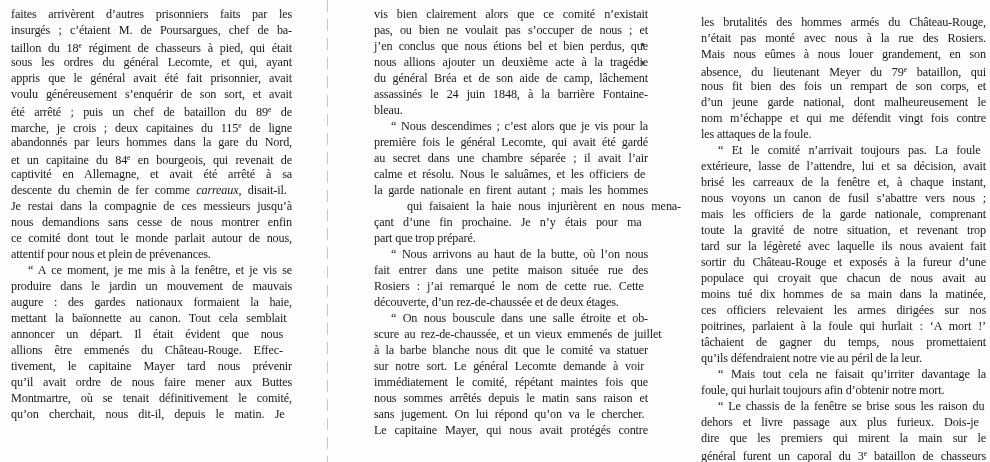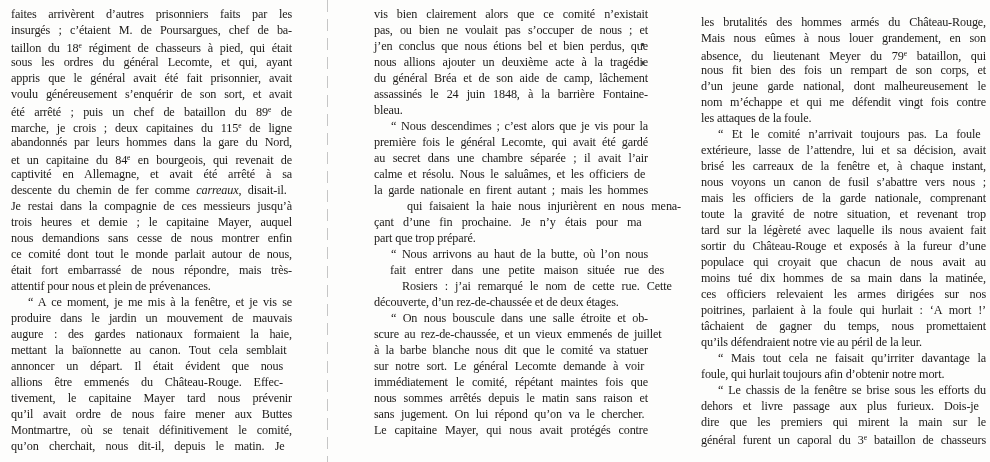--- a/index.html
+++ b/index.html
@@ -44,24 +44,22 @@
       <div class="line"><span class="txt" style="word-spacing: 6.3457px;">sous les ordres du général Lecomte, et qui, ayant</span></div>
       <div class="line"><span class="txt" style="word-spacing: 5.36133px;">appris que le général avait été fait prisonnier, avait</span></div>
       <div class="line"><span class="txt" style="word-spacing: 4.99554px;">voulu généreusement s’enquérir de son sort, et avait</span></div>
       <div class="line"><span class="txt" style="word-spacing: 6.53906px;">été arrêté ; puis un chef de bataillon du 89<sup>e</sup> de</span></div>
       <div class="line"><span class="txt" style="word-spacing: 4.96007px;">marche, je crois ; deux capitaines du 115<sup>e</sup> de ligne</span></div>
       <div class="line"><span class="txt" style="word-spacing: 4.1875px;">abandonnés par leurs hommes dans la gare du Nord,</span></div>
       <div class="line"><span class="txt" style="word-spacing: 4.42361px;">et un capitaine du 84<sup>e</sup> en bourgeois, qui revenait de</span></div>
       <div class="line"><span class="txt" style="word-spacing: 8.06641px;">captivité en Allemagne, et avait été arrêté à sa</span></div>
       <div class="line"><span class="txt" style="word-spacing: 3.46205px;">descente du chemin de fer comme <em>carreaux</em>, disait-il.</span></div>
       <div class="line"><span class="txt" style="word-spacing: 4.0332px;">Je restai dans la compagnie de ces messieurs jusqu’à</span></div>
-      <div class="line"><span class="txt" style="word-spacing: 6.13086px;">trois heures et demie ; le capitaine Mayer, auquel</span></div>
       <div class="line"><span class="txt" style="word-spacing: 5.72768px;">nous demandions sans cesse de nous montrer enfin</span></div>
       <div class="line"><span class="txt" style="word-spacing: 3.88368px;">ce comité dont tout le monde parlait autour de nous,</span></div>
-      <div class="line"><span class="txt" style="word-spacing: 6.88839px;">était fort embarrassé de nous répondre, mais très-</span></div>
       <div class="line end"><span class="txt">attentif pour nous et plein de prévenances.</span></div>
       <div class="line indent"><span class="txt" style="word-spacing: 2.38702px;">“ A ce moment, je me mis à la fenêtre, et je vis se</span></div>
       <div class="line"><span class="txt" style="word-spacing: 6.28795px;">produire dans le jardin un mouvement de mauvais</span></div>
       <div class="line"><span class="txt" style="word-spacing: 7.8125px;">augure : des gardes nationaux formaient la haie,</span></div>
       <div class="line"><span class="txt" style="word-spacing: 5.56836px;">mettant la baïonnette au canon.  Tout cela semblait</span></div>
       <div class="line"><span class="txt" style="word-spacing: 8.89453px;">annoncer un départ.  Il était évident que nous</span></div>
       <div class="line"><span class="txt" style="word-spacing: 9.07552px;">allions être emmenés du Château-Rouge.  Effec-</span></div>
       <div class="line"><span class="txt" style="word-spacing: 9.48177px;">tivement, le capitaine Mayer tard nous prévenir</span></div>
       <div class="line"><span class="txt" style="word-spacing: 6.91992px;">qu’il avait ordre de nous faire mener aux Buttes</span></div>
       <div class="line"><span class="txt" style="word-spacing: 7.24479px;">Montmartre, où se tenait définitivement le comité,</span></div>
@@ -78,34 +76,35 @@
       <div class="line end"><span class="txt">bleau.</span></div>
       <div class="line indent"><span class="txt" style="word-spacing: 1.89219px;">“ Nous descendimes ; c’est alors que je vis pour la</span></div>
       <div class="line"><span class="txt" style="word-spacing: 3.14062px;">première fois le général Lecomte, qui avait été gardé</span></div>
       <div class="line"><span class="txt" style="word-spacing: 4.63715px;">au secret dans une chambre séparée ; il avait l’air</span></div>
       <div class="line"><span class="txt" style="word-spacing: 2.74844px;">calme et résolu.  Nous le saluâmes, et les officiers de</span></div>
       <div class="line"><span class="txt" style="word-spacing: 2.78646px; text-align: center;">la garde nationale en firent autant ; mais les hommes</span></div>
       <div class="line"><span class="txt" style="word-spacing: 4.08789px; margin-left: 33px;">qui faisaient la haie nous injurièrent en nous mena-</span></div>
       <div class="line"><span class="txt" style="word-spacing: 6.43056px;">çant d’une fin prochaine.  Je n’y étais pour ma</span></div>
       <div class="line end"><span class="txt">part que trop préparé.</span></div>
       <div class="line indent"><span class="txt" style="word-spacing: 2.775px;">“ Nous arrivons au haut de la butte, où l’on nous</span></div>
-      <div class="line"><span class="txt" style="word-spacing: 6.23242px; margin-left: 16px;">fait entrer dans une petite maison située rue des</span></div>
-      <div class="line"><span class="txt" style="word-spacing: 4.25781px; margin-left: 28px;">Rosiers : j’ai remarqué le nom de cette rue.  Cette</span></div>
+      <div class="line"><span class="txt" style="word-spacing: 6.23242px;">fait entrer dans une petite maison située rue des</span></div>
+      <div class="line"><span class="txt" style="word-spacing: 4.25781px;">Rosiers : j’ai remarqué le nom de cette rue.  Cette</span></div>
       <div class="line end"><span class="txt">découverte, d’un rez-de-chaussée et de deux étages.</span></div>
       <div class="line indent"><span class="txt" style="word-spacing: 3.5191px;">“ On nous bouscule dans une salle étroite et ob-</span></div>
       <div class="line"><span class="txt" style="word-spacing: 2.41602px;">scure au rez-de-chaussée, et un vieux emmenés de juillet</span></div>
       <div class="line"><span class="txt" style="word-spacing: 3.27188px;">à la barbe blanche nous dit que le comité va statuer</span></div>
       <div class="line"><span class="txt" style="word-spacing: 3.92535px;">sur notre sort.  Le général Lecomte demande à voir</span></div>
       <div class="line"><span class="txt" style="word-spacing: 4.89323px;">immédiatement le comité, répétant maintes fois que</span></div>
       <div class="line"><span class="txt" style="word-spacing: 4.2168px;">nous sommes arrêtés depuis le matin sans raison et</span></div>
       <div class="line"><span class="txt" style="word-spacing: 3.67535px;">sans jugement.  On lui répond qu’on va le chercher.</span></div>
       <div class="line"><span class="txt" style="word-spacing: 4.99107px;">Le capitaine Mayer, qui nous avait protégés contre</span></div>
     </div>
   <div class="col col3">
       <div class="line"><span class="txt" style="word-spacing: 6.2474px;">les brutalités des hommes armés du Château-Rouge,</span></div>
+      <div class="line"><span class="txt" style="word-spacing: 6.23438px;">n’était pas monté avec nous à la rue des Rosiers.</span></div>
       <div class="line"><span class="txt" style="word-spacing: 5.83203px;">Mais nous eûmes à nous louer grandement, en son</span></div>
       <div class="line"><span class="txt" style="word-spacing: 6.90848px;">absence, du lieutenant Meyer du 79<sup>e</sup> bataillon, qui</span></div>
       <div class="line"><span class="txt" style="word-spacing: 5.59063px;">nous fit bien des fois un rempart de son corps, et</span></div>
       <div class="line"><span class="txt" style="word-spacing: 6.61458px;">d’un jeune garde national, dont malheureusement le</span></div>
       <div class="line"><span class="txt" style="word-spacing: 5.00195px;">nom m’échappe et qui me défendit vingt fois contre</span></div>
       <div class="line end"><span class="txt">les attaques de la foule.</span></div>
       <div class="line indent"><span class="txt" style="word-spacing: 5.57118px;">“ Et le comité n’arrivait toujours pas.  La foule</span></div>
       <div class="line"><span class="txt" style="word-spacing: 4.18359px;">extérieure, lasse de l’attendre, lui et sa décision, avait</span></div>
       <div class="line"><span class="txt" style="word-spacing: 5.00694px;">brisé les carreaux de la fenêtre et, à chaque instant,</span></div>
       <div class="line"><span class="txt" style="word-spacing: 4.87326px;">nous voyons un canon de fusil s’abattre vers nous ;</span></div>
@@ -114,20 +113,20 @@
       <div class="line"><span class="txt" style="word-spacing: 4.21181px;">tard sur la légèreté avec laquelle ils nous avaient fait</span></div>
       <div class="line"><span class="txt" style="word-spacing: 4.44922px;">sortir du Château-Rouge et exposés à la fureur d’une</span></div>
       <div class="line"><span class="txt" style="word-spacing: 6.57422px;">populace qui croyait que chacun de nous avait au</span></div>
       <div class="line"><span class="txt" style="word-spacing: 4.9375px;">moins tué dix hommes de sa main dans la matinée,</span></div>
       <div class="line"><span class="txt" style="word-spacing: 7.75446px;">ces officiers relevaient les armes dirigées sur nos</span></div>
       <div class="line"><span class="txt" style="word-spacing: 4.125px;">poitrines, parlaient à la foule qui hurlait : ‘A mort !’</span></div>
       <div class="line"><span class="txt" style="word-spacing: 9.35938px;">tâchaient de gagner du temps, nous promettaient</span></div>
       <div class="line end"><span class="txt">qu’ils défendraient notre vie au péril de la leur.</span></div>
       <div class="line indent"><span class="txt" style="word-spacing: 4.92969px;">“ Mais tout cela ne faisait qu’irriter davantage la</span></div>
       <div class="line end"><span class="txt">foule, qui hurlait toujours afin d’obtenir notre mort.</span></div>
-      <div class="line indent"><span class="txt" style="word-spacing: 2.08949px;">“ Le chassis de la fenêtre se brise sous les efforts du</span></div>
+      <div class="line indent"><span class="txt" style="word-spacing: 2.08949px;">“ Le chassis de la fenêtre se brise sous les raison du</span></div>
       <div class="line"><span class="txt" style="word-spacing: 7.18164px;">dehors et livre passage aux plus furieux.  Dois-je</span></div>
       <div class="line"><span class="txt" style="word-spacing: 7.51736px;">dire que les premiers qui mirent la main sur le</span></div>
       <div class="line"><span class="txt" style="word-spacing: 4.13477px;">général furent un caporal du 3<sup>e</sup> bataillon de chasseurs</span></div>
     </div>
   <div class="speck speck-1"></div>
   <div class="speck speck-2"></div>
 </div>
 
 </body></html>

